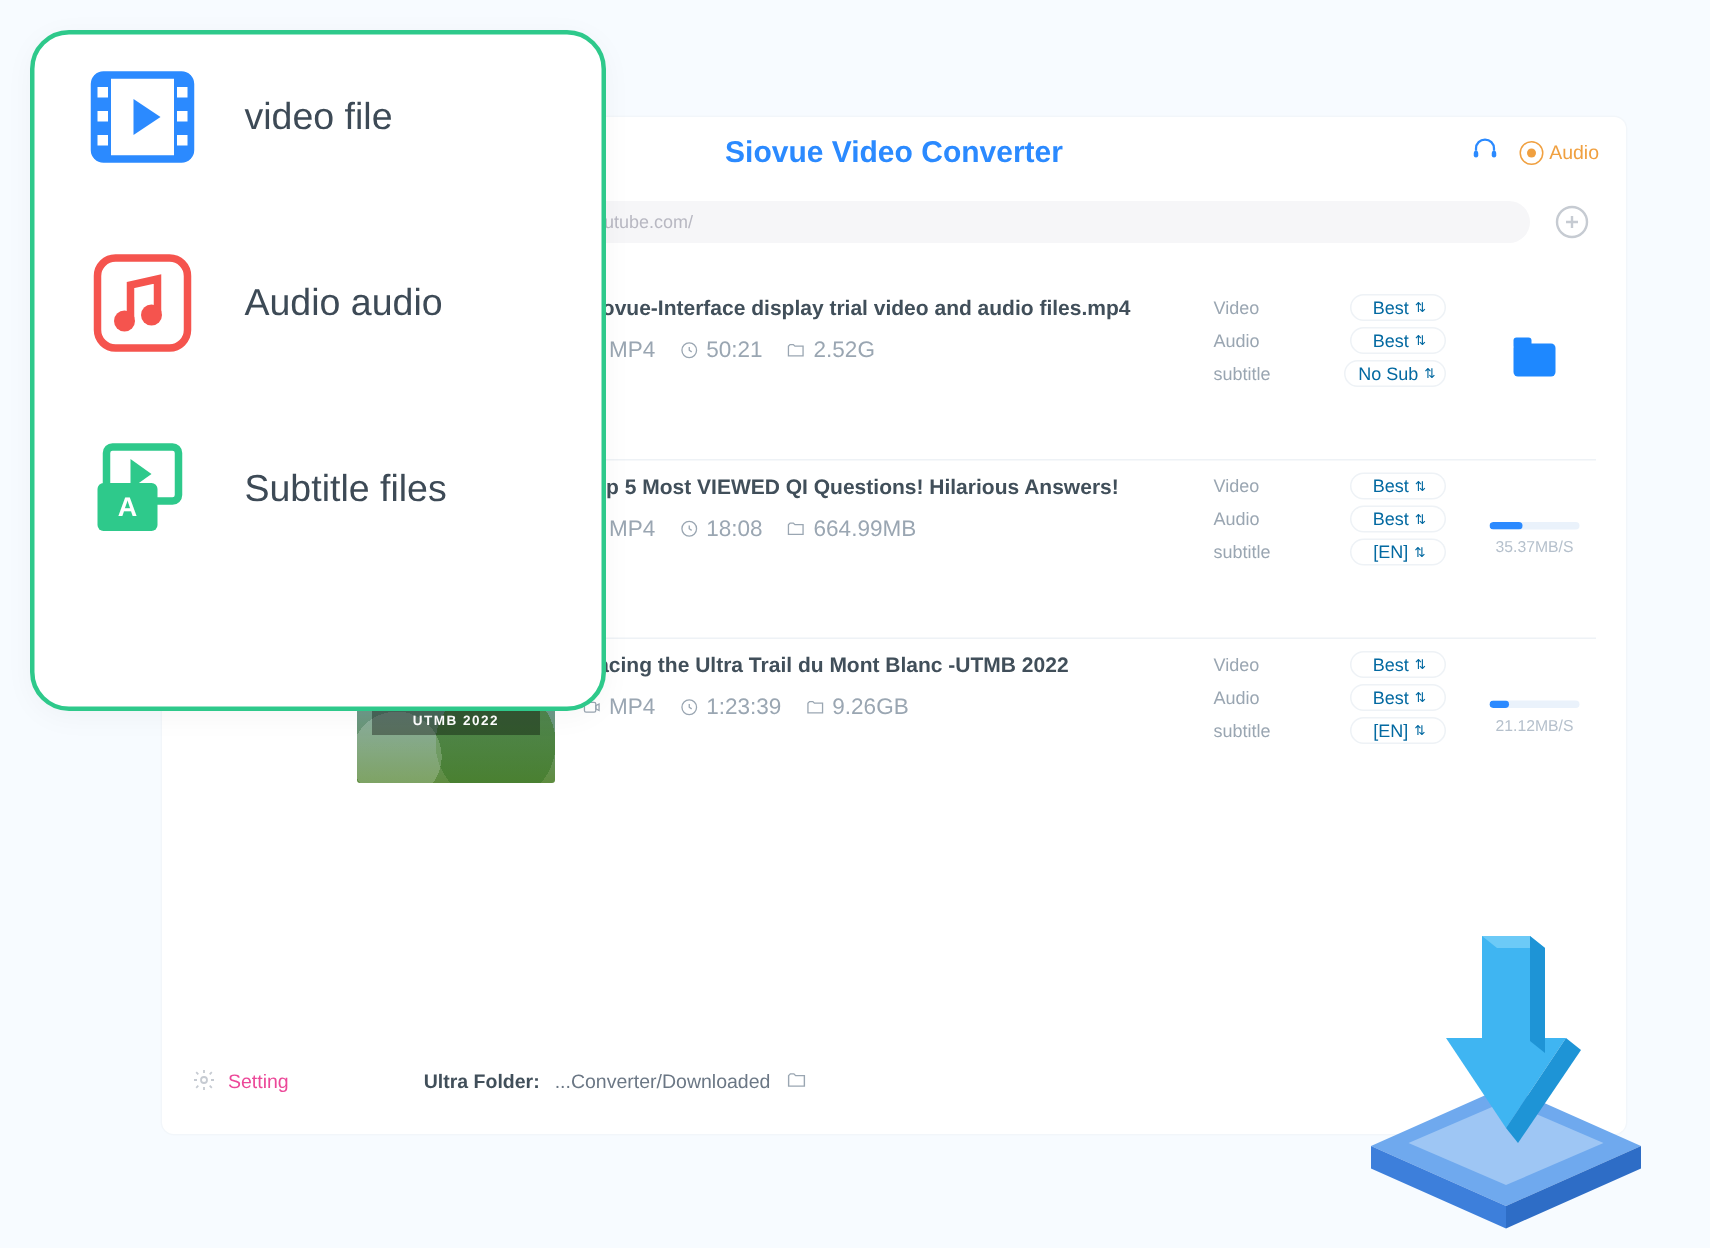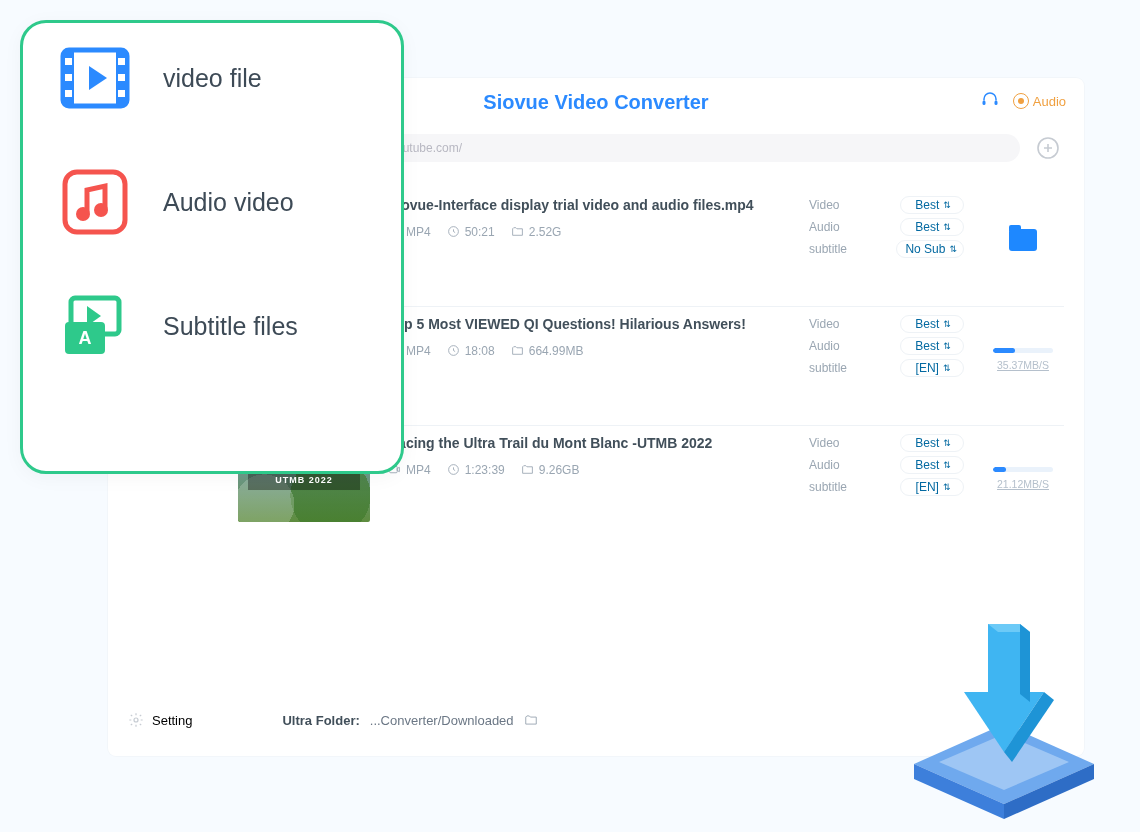--- a/index.html
+++ b/index.html
@@ -103,21 +103,21 @@
 .thumb.t3::before { content:""; position:absolute; inset:0; background: radial-gradient(circle at 20% 80%, rgba(255,255,255,.2) 0 30px, transparent 30px), radial-gradient(circle at 70% 70%, rgba(60,120,40,.6) 0 40px, transparent 40px);}
 
 .info { flex: 1 1 auto; min-width: 0; }
 .title {
   color: #414f5a;
   font-weight: 700;
   font-size: 14px;
   line-height: 1.35;
   margin-bottom: 10px;
 }
-.meta { display: flex; gap: 16px; align-items: flex-end; color: #9aa6b2; font-size: 12px; }
+.meta { display: flex; gap: 16px; align-items: flex-end; color: #9aa6b2; font-size: 15px; }
 .meta .m { display: flex; gap: 5px; align-items: center; }
 .meta svg { width: 13px; height: 13px; }
 
 .qcol {
   width: 155px; flex-shrink: 0;
   display: flex; flex-direction: column; gap: 4px;
 }
 .qrow { display: flex; justify-content: space-between; align-items: center; font-size: 12px; }
 .qrow .lbl { color: #9aa6b2; }
 .qpill {
@@ -139,30 +139,30 @@
   width: 28px; height: 22px;
   background: #1e88ff;
   border-radius: 3px 3px 3px 3px;
   position: relative;
 }
 .folder-icon::before { content: ""; position: absolute; left: 0; top: -4px; width: 12px; height: 6px; background:#1e88ff; border-radius: 2px 2px 0 0;}
 .progress {
   width: 60px; height: 5px; background: #eaf2fb; border-radius: 3px; position: relative; overflow: hidden;
 }
 .progress .bar { position: absolute; left:0; top:0; bottom:0; background: #2b8aff; border-radius: 3px; }
-.speed { color: #b5c0cc; font-size: 10.5px; text-decoration: underline; }
+.speed { color: #b5c0cc; font-size: 10.5px; }
 
 .bottom-bar {
   position: absolute;
   left: 20px; right: 20px; bottom: 14px;
   height: 44px;
   display: flex;
   align-items: center;
 }
-.setting { display: flex; align-items: center; gap: 8px; color: #000000; font-size: 13px; }
+.setting { display: flex; align-items: center; gap: 8px; color: #ec4899; font-size: 13px; }
 .setting svg { width: 16px; height: 16px; }
 .outfolder {
   margin-left: 90px;
   display: flex; gap: 10px; align-items: center;
   font-size: 13px; color: #414f5a;
 }
 .outfolder .lbl { font-weight: 700; color: #414f5a; }
 .outfolder .path { color: #6b7785; }
 .outfolder svg { width: 14px; height: 14px; }
 
@@ -449,21 +449,21 @@
     </div>
     <div class="ft-item">
       <span class="ft-icon">
         <svg width="76" height="76" viewBox="0 0 76 76">
           <rect x="8" y="8" width="60" height="60" rx="12" fill="none" stroke="#f5544e" stroke-width="5"></rect>
           <path d="M30 48 V26 l18 -4 v22" fill="none" stroke="#f5544e" stroke-width="5" stroke-linecap="round"></path>
           <circle cx="26" cy="50" r="7" fill="#f5544e"></circle>
           <circle cx="44" cy="46" r="7" fill="#f5544e"></circle>
         </svg>
       </span>
-      <span class="ft-label">Audio video</span>
+      <span class="ft-label">Audio audio</span>
     </div>
     <div class="ft-item">
       <span class="ft-icon">
         <svg width="76" height="76" viewBox="0 0 76 76">
           <rect x="14" y="10" width="48" height="36" rx="4" fill="none" stroke="#2ec98b" stroke-width="5"></rect>
           <polygon points="30,18 44,28 30,38" fill="#2ec98b"></polygon>
           <rect x="8" y="34" width="40" height="32" rx="4" fill="#2ec98b"></rect>
           <text x="28" y="56" text-anchor="middle" fill="#fff" font-size="18" font-weight="700" font-family="Arial">A</text>
         </svg>
       </span>

